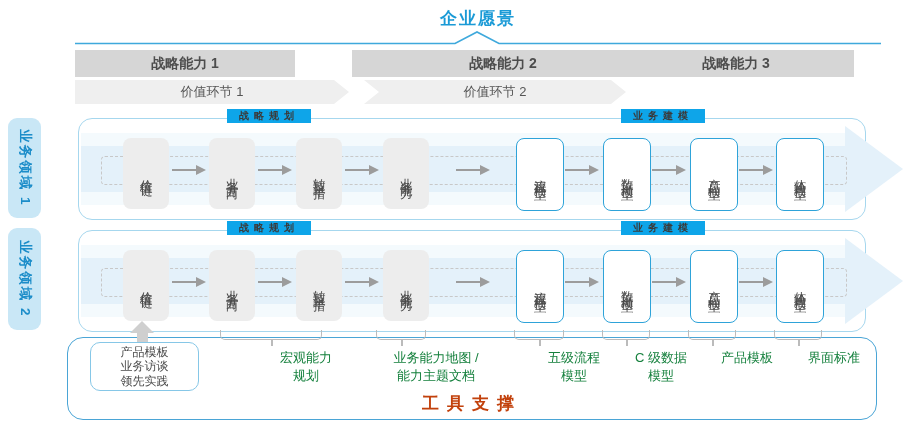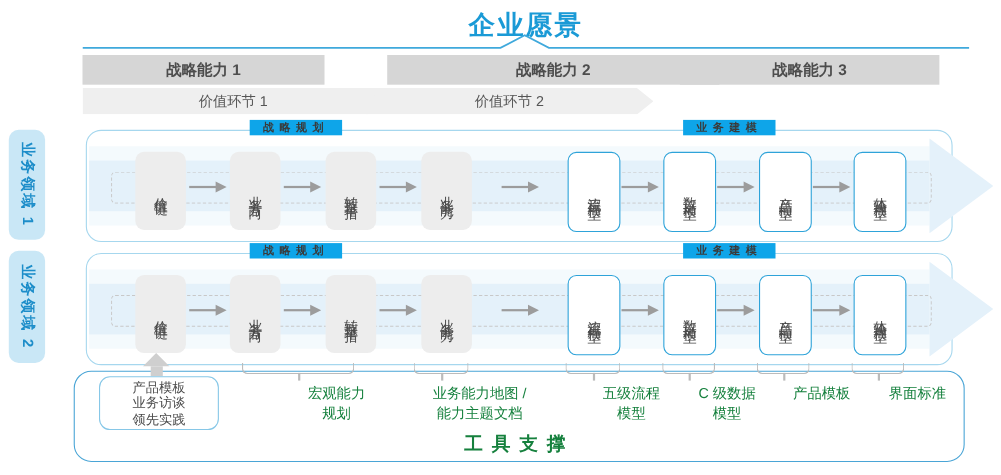--- a/index.html
+++ b/index.html
@@ -1,21 +1,21 @@
 <!DOCTYPE html>
 <html><head>
 <meta charset="utf-8">
 <style>
   html,body{margin:0;padding:0;background:#fff;}
   #canvas{position:relative;width:910px;height:432px;background:#fff;overflow:hidden;
           font-family:"Liberation Sans","DejaVu Sans",sans-serif;color:#4a4a4a;}
   
   .title-row{position:absolute;left:478px;top:7px;transform:translateX(-50%);
              display:flex;gap:38px;white-space:nowrap;}
-  .title-row span{font-size:24px;font-weight:bold;color:#1a9ad6;letter-spacing:2px;}
+  .title-row span{font-size:17px;font-weight:bold;color:#1a9ad6;letter-spacing:2px;}
   .hline{position:absolute;left:75px;top:30px;}
   
   .cap-seg{position:absolute;top:50px;height:27px;background:#d6d6d6;
            display:flex;align-items:center;justify-content:center;
            font-size:14px;font-weight:bold;color:#4d4d4d;}
   
   .val-seg{position:absolute;top:80px;height:24px;background:#efefef;
            display:flex;align-items:center;justify-content:center;
            font-size:13px;color:#555;}
   .val-first{clip-path:polygon(0 0,calc(100% - 15px) 0,100% 50%,calc(100% - 15px) 100%,0 100%);}
@@ -61,21 +61,21 @@
   .practice-box{position:absolute;left:90px;top:342px;width:107px;height:47px;
                 border:1.5px solid #86c7e7;border-radius:10px;background:#fff;
                 display:flex;flex-direction:column;align-items:center;justify-content:center;
                 font-size:12px;line-height:1.22;color:#4a4a4a;}
   .note{position:absolute;top:349px;transform:translateX(-50%);text-align:center;
         font-size:13px;line-height:1.35;color:#15803d;white-space:nowrap;margin-left:36px;}
   
   .footer-box{position:absolute;left:67px;top:337px;width:808px;height:81px;
               border:1.5px solid #4aa5d6;border-radius:16px;}
   .footer-label{position:absolute;left:0;right:0;bottom:4px;text-align:center;
-                font-size:17px;font-weight:bold;letter-spacing:8px;color:#15803d;}
+                font-size:17px;font-weight:bold;letter-spacing:8px;color:#c2410c;}
 </style>
 </head>
 <body>
 
 <div id="canvas">
 
   <div class="title-row">
     <span>企业愿景</span>
   </div>
   <svg class="hline" width="808" height="16">
@@ -88,21 +88,21 @@
   <div class="cap-seg" style="left:352px;width:302px;">
       <span>战略能力 2</span>
     </div>
   <div class="cap-seg" style="left:618px;width:236px;">
       <span>战略能力 3</span>
     </div>
 
   <div class="val-seg val-first" style="left:75px;width:274px;">
       <span>价值环节 1</span>
     </div>
-  <div class="val-seg val-mid" style="left:332px;width:262px;align-items:center;">
+  <div class="val-seg val-mid" style="left:364px;width:262px;align-items:center;">
       <span>价值环节 2</span>
     </div>
 
   <div class="domain" style="top:118px;height:100px;">
       <span>业务领域 1</span>
     </div>
   <div class="domain" style="top:228px;height:102px;">
       <span>业务领域 2</span>
     </div>
 

